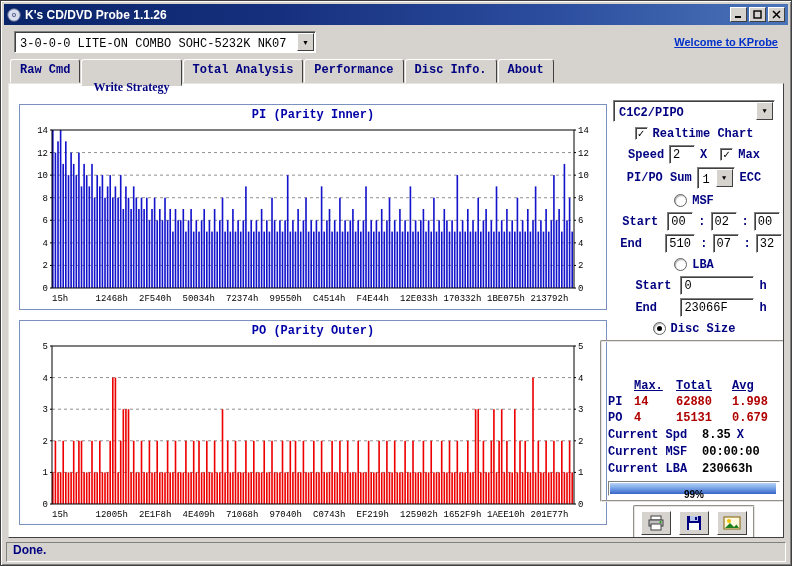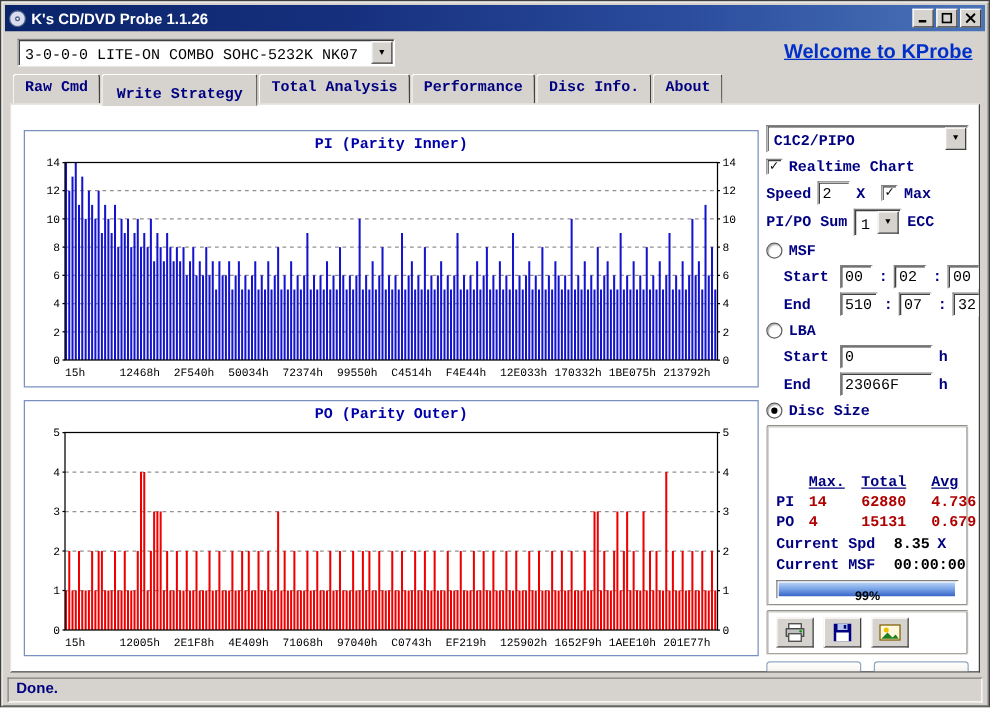--- a/index.html
+++ b/index.html
@@ -28,50 +28,50 @@
            border:1px solid; border-color:#808080 #ffffff #ffffff #808080;
            box-shadow: inset 1px 1px 0 #404040; }
   .combo-value { flex:1; display:flex; align-items:center; padding:12px 5px;
                  font:12px "Liberation Mono",monospace; color:#000;
                  white-space:nowrap; overflow:hidden; }
   .combo-btn { width:17px; margin:1px; background:#d6d3ce; cursor:pointer;
                border:1px solid; border-color:#ffffff #404040 #404040 #ffffff;
                display:flex; align-items:center; justify-content:center;
                font-size:7px; color:#000; }
   .device-combo { width:302px; }
-  .kprobe-link { font-weight:bold; font-size:16px; color:#0030c8;
+  .kprobe-link { font-weight:bold; font-size:11px; color:#0030c8;
                  text-decoration:underline; cursor:pointer; }
 
   
   .tabs { height:24px; flex:none; display:flex; padding:0 6px; }
   .tab { font:bold 12px "Liberation Mono",monospace; color:#000080; cursor:pointer;
          background:#d6d3ce; padding:3px 9px; margin-right:1px; position:relative;
          border:1px solid; border-color:#ffffff #404040 #d6d3ce #ffffff;
          border-radius:3px 3px 0 0; }
-  .tab.active { padding:8px 11px 5px; margin-bottom:-2px; z-index:3; }
+  .tab.active { padding:20px 11px 5px; margin-bottom:-2px; z-index:3;font-family:Liberation Serif, serif; }
 
   
   .tabpage { flex:1; margin:0 4px; position:relative; background:#ffffff;
              border:1px solid; border-color:#e8e6e0 #404040 #404040 #e8e6e0;
              overflow:hidden; }
 
   
   .charts { position:absolute; left:10px; top:20px; bottom:12px; width:588px;
             display:flex; flex-direction:column; gap:10px; }
   .chart-box { flex:1; border:1px solid #7a91c0; background:#fff; padding:2px;
                display:flex; flex-direction:column; overflow:hidden; }
   .chart-title { text-align:center; font:bold 12px "Liberation Mono",monospace;
                  color:#0000a8; padding:1px 0 2px; flex:none; }
   .chart-svg { display:block; margin:0 auto; flex:none; }
   svg .tick { font:9px "Liberation Mono",monospace; fill:#000; }
 
   
   .rightcol { position:absolute; left:604px; right:8px; top:16px; bottom:8px;
               display:flex; flex-direction:column; gap:3px;
-              font:bold 12px "Liberation Mono",monospace; color:#000080; }
+              font:bold 12px "Liberation Mono",monospace; color:#000080;align-items:center; }
   .row { display:flex; align-items:center; gap:5px; min-height:17px; flex:none; }
   .indent { padding-left:14px; }
   .lblw { width:40px; flex:none; }
   .field { background:#fff; height:19px; padding:0 3px;
            border:1px solid; border-color:#808080 #ffffff #ffffff #808080;
            box-shadow: inset 1px 1px 0 #404040;
            font:12px "Liberation Mono",monospace; color:#000; }
   .w26 { width:26px; } .w30 { width:30px; } .w74 { width:74px; }
   .checkbox { width:13px; height:13px; flex:none; background:#fff; cursor:pointer;
               border:1px solid; border-color:#808080 #ffffff #ffffff #808080;
@@ -753,36 +753,40 @@
       <div class="groupbox">
         <div class="stats-grid">
           <span></span>
           <span class="hdr">Max.</span>
           <span class="hdr">Total</span>
           <span class="hdr">Avg</span>
 
           <span>PI</span>
           <span class="val">14</span>
           <span class="val">62880</span>
-          <span class="val">4.736</span>
+          <span class="val">1.998</span>
 
           <span>PO</span>
           <span class="val">4</span>
           <span class="val">15131</span>
           <span class="val">0.679</span>
         </div>
 
         <div class="cur-row">
           <span class="cur-lbl">Current Spd</span>
           <span class="cur-val">8.35</span>
           <span>X</span>
         </div>
         <div class="cur-row">
           <span class="cur-lbl">Current MSF</span>
           <span class="cur-val">00:00:00</span>
+        </div>
+        <div class="cur-row">
+          <span class="cur-lbl">Current LBA</span>
+          <span class="cur-val">230663h</span>
         </div>
 
         <div class="progress">
           <div class="progress-fill" style="width: calc(99% - 2px);"></div>
           <div class="progress-label">99%</div>
         </div>
       </div>
 
       <div class="groupbox iconbox">
         <span class="iconbtn">

